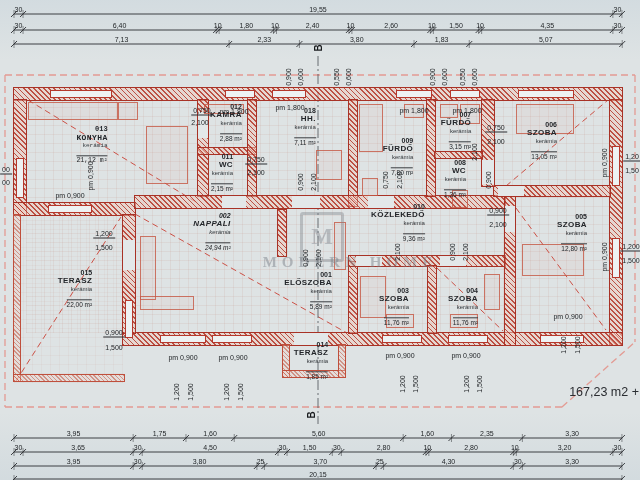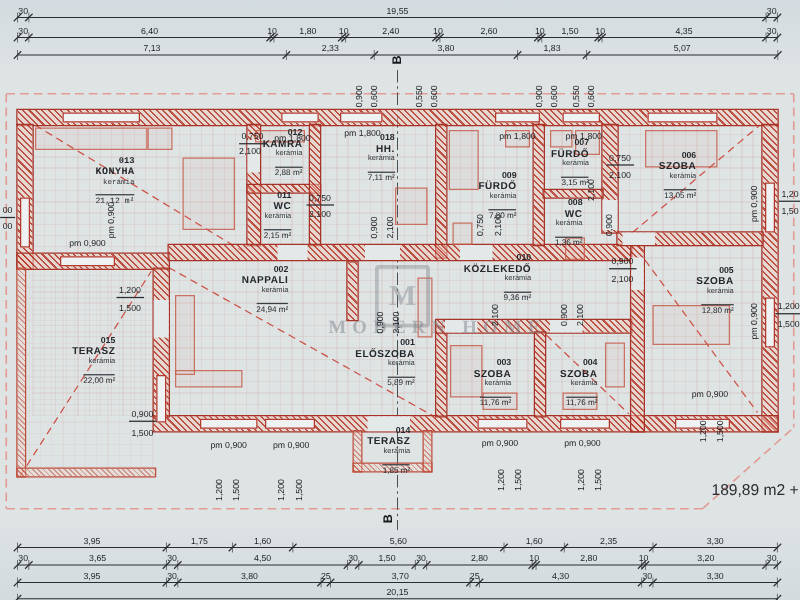--- a/index.html
+++ b/index.html
@@ -141,32 +141,32 @@
   <div class="furn" style="left:334px;top:222px;width:12px;height:48px;"></div>
 
   <div class="wm-logo">
       <span>M</span>
     </div>
   <div class="wm-text">MODERN HOME</div>
 
   <span class="bmark" style="left:318px;top:48px;">B</span>
   <span class="bmark" style="left:311px;top:415px;">B</span>
 
-  <div class="area-note">189,89 m2 +</div>
+  <div class="area-note">167,23 m2 +</div>
 
   <div id="rooms">
       <div class="room" style="left: 92px; top: 147px; font-family: Liberation Mono, monospace;"><div class="r-num">013</div><div class="r-name">KONYHA</div><div class="r-mat">kerámia</div><div class="r-area">21,12 m²</div></div>
       <div class="room" style="left: 226px; top: 124px;"><div class="r-num">012</div><div class="r-name">KAMRA</div><div class="r-mat">kerámia</div><div class="r-area">2,88 m²</div></div>
       <div class="room" style="left: 222px; top: 174px;"><div class="r-num">011</div><div class="r-name">WC</div><div class="r-mat">kerámia</div><div class="r-area">2,15 m²</div></div>
       <div class="room" style="left: 305px; top: 128px;"><div class="r-num">018</div><div class="r-name">HH.</div><div class="r-mat">kerámia</div><div class="r-area">7,11 m²</div></div>
       <div class="room" style="left: 398px; top: 158px;"><div class="r-num">009</div><div class="r-name">FÜRDŐ</div><div class="r-mat">kerámia</div><div class="r-area">7,80 m²</div></div>
       <div class="room" style="left: 456px; top: 132px;"><div class="r-num">007</div><div class="r-name">FÜRDŐ</div><div class="r-mat">kerámia</div><div class="r-area">3,15 m²</div></div>
       <div class="room" style="left: 455px; top: 180px;"><div class="r-num">008</div><div class="r-name">WC</div><div class="r-mat">kerámia</div><div class="r-area">1,36 m²</div></div>
       <div class="room" style="left: 542px; top: 142px;"><div class="r-num">006</div><div class="r-name">SZOBA</div><div class="r-mat">kerámia</div><div class="r-area">13,05 m²</div></div>
-      <div class="room" style="left: 212px; top: 233px;"><div class="r-num">002</div><div class="r-name">NAPPALI</div><div class="r-mat">kerámia</div><div class="r-area">24,94 m²</div></div>
+      <div class="room" style="left: 212px; top: 233px; font-style: italic;"><div class="r-num">002</div><div class="r-name">NAPPALI</div><div class="r-mat">kerámia</div><div class="r-area">24,94 m²</div></div>
       <div class="room" style="left: 398px; top: 224px;"><div class="r-num">010</div><div class="r-name">KÖZLEKEDŐ</div><div class="r-mat">kerámia</div><div class="r-area">9,36 m²</div></div>
       <div class="room" style="left: 572px; top: 234px;"><div class="r-num">005</div><div class="r-name">SZOBA</div><div class="r-mat">kerámia</div><div class="r-area">12,80 m²</div></div>
       <div class="room" style="left: 308px; top: 292px;"><div class="r-num">001</div><div class="r-name">ELŐSZOBA</div><div class="r-mat">kerámia</div><div class="r-area">5,89 m²</div></div>
       <div class="room" style="left: 394px; top: 308px;"><div class="r-num">003</div><div class="r-name">SZOBA</div><div class="r-mat">kerámia</div><div class="r-area">11,76 m²</div></div>
       <div class="room" style="left: 463px; top: 308px;"><div class="r-num">004</div><div class="r-name">SZOBA</div><div class="r-mat">kerámia</div><div class="r-area">11,76 m²</div></div>
       <div class="room" style="left: 75px; top: 290px;"><div class="r-num">015</div><div class="r-name">TERASZ</div><div class="r-mat">kerámia</div><div class="r-area">22,00 m²</div></div>
       <div class="room" style="left: 311px; top: 362px;"><div class="r-num">014</div><div class="r-name">TERASZ</div><div class="r-mat">kerámia</div><div class="r-area">1,85 m²</div></div>
     </div>
   <div id="dlabels">
       <span class="dlab ul" style="left: 202px; top: 111px;">0,750</span>

